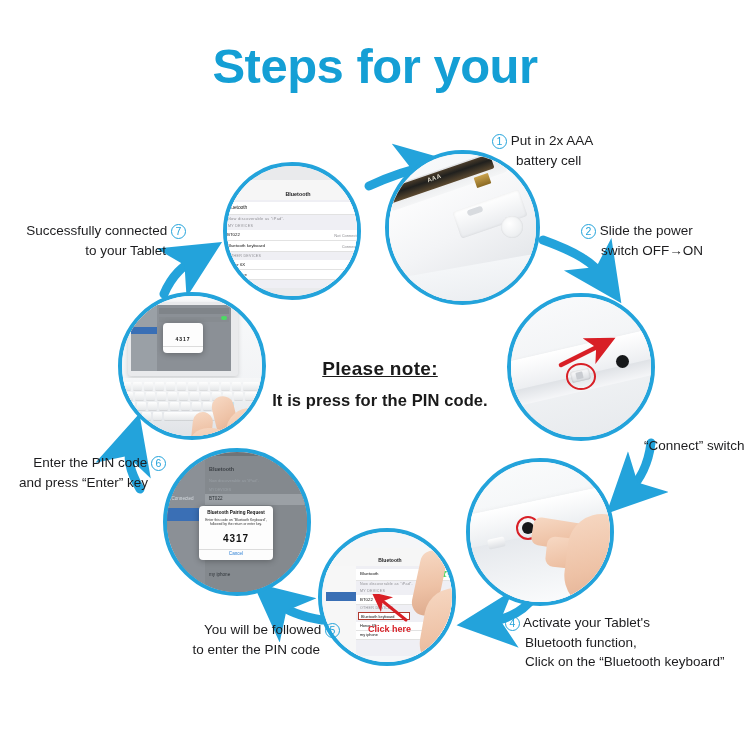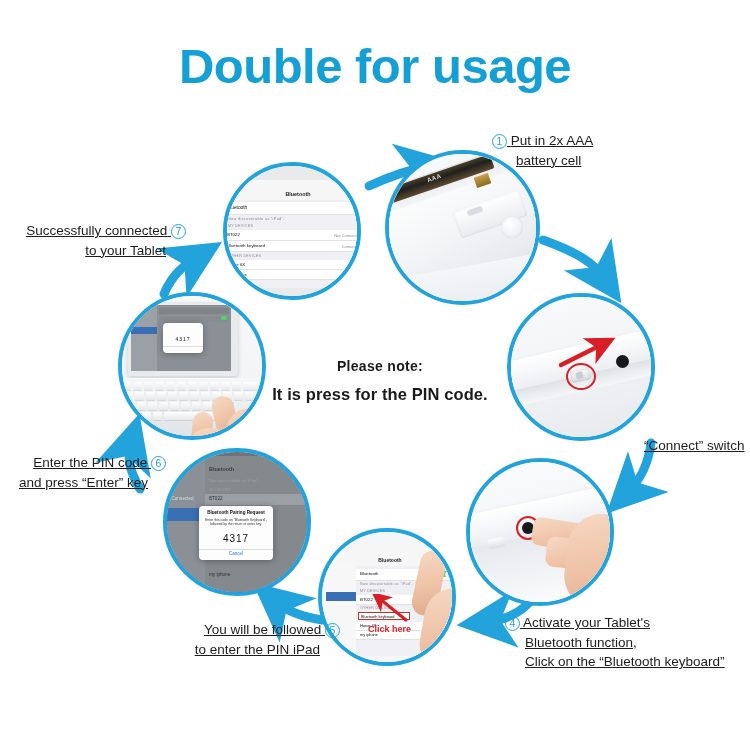--- a/index.html
+++ b/index.html
@@ -62,56 +62,56 @@
   .grp{position:absolute;font-size:3.6px;color:#8e8e93;letter-spacing:.3px;}
   .toggle{position:absolute;width:11px;height:6.4px;border-radius:3.2px;background:#4cd964;}
   .toggle .knob{position:absolute;right:0.5px;top:0.5px;width:5.4px;height:5.4px;border-radius:50%;background:#fff;}
   .sel-row{position:absolute;background:#3a6fb5;}
   .hl-row{position:absolute;border:1px solid #b03a2e;box-sizing:border-box;background:#fff;}
 
   
   .dialog{position:absolute;background:#fdfdfd;border-radius:4px;box-shadow:0 1px 6px rgba(0,0,0,.3);overflow:hidden;}
   .dialog .dt{position:absolute;left:0;width:100%;text-align:center;font-size:4.6px;font-weight:bold;color:#111;}
   .dialog .db{position:absolute;left:3px;width:calc(100% - 6px);text-align:center;font-size:3.4px;color:#333;line-height:1.25;}
-  .dialog .dpin{position:absolute;left:0;width:100%;text-align:center;font-size:10px;color:#111;letter-spacing:1px;}
+  .dialog .dpin{position:absolute;left:0;width:100%;text-align:center;font-size:10px;color:#111;letter-spacing:1px;font-weight:bold;}
   .dialog .dsep{position:absolute;left:0;width:100%;height:1px;background:#dcdcdc;}
   .dialog .dc{position:absolute;left:0;width:100%;text-align:center;font-size:4.6px;color:#2b7fd4;}
 
   
   .kbd{position:absolute;background:linear-gradient(180deg,#f6f7f8,#dfe2e6);border-radius:3px;}
   .key{position:absolute;background:linear-gradient(180deg,#fefefe,#e6e8ea);border-radius:1px;box-shadow:0 0.5px 0 rgba(0,0,0,.18);}
   .key.blue{background:#bfe5f5;}
 
   
-  .ann{position:absolute;color:#1d1d1f;font-size:13.5px;line-height:1.45;white-space:nowrap;text-decoration:underline;}
+  .ann{position:absolute;color:#1d1d1f;font-size:13.5px;line-height:1.45;white-space:nowrap;}
   .ann .ln{display:block;}
   .badge{
     display:inline-block;width:15px;height:15px;line-height:13px;
     border:1px solid #23A3DB;border-radius:50%;
     color:#23A3DB;font-size:10.5px;text-align:center;
     vertical-align:middle;box-sizing:border-box;
   }
   .ann.r-align{text-align:right;}
 
   
   #center-note{
     position:absolute;left:225px;top:358px;width:310px;text-align:center;
     color:#1a1a1a;font-weight:bold;
   }
-  #center-note .n1{font-size:14px;letter-spacing:0.3px;}
+  #center-note .n1{font-size:19px;letter-spacing:0.3px;text-decoration:underline;}
   #center-note .n2{font-size:16.5px;margin-top:11px;letter-spacing:0.1px;}
 
   .clickhere{position:absolute;color:#d81f26;font-size:9px;font-weight:bold;}
 </style>
 </head>
 <body>
 
 <div class="stage">
 
-  <div id="page-title">Double for usage</div>
+  <div id="page-title">Steps for your</div>
 
   <svg class="flow-layer" viewBox="0 0 750 750" xmlns="http://www.w3.org/2000/svg">
     <defs>
       <marker id="ah" markerWidth="7" markerHeight="7" refX="3.2" refY="3.2" orient="auto">
         <path d="M0,0 L6.6,3.2 L0,6.4 L1.7,3.2 Z" fill="#23A3DB"></path>
       </marker>
     </defs>
     <g fill="none" stroke="#23A3DB" stroke-width="9" stroke-linecap="round" marker-end="url(#ah)">
 
       <path d="M543,240 C576,252 593,262 604,278"></path>
@@ -415,40 +415,47 @@
   </div>
 
   <div class="ann" style="left:492px;top:131px;">
     <span class="ln">
       <span class="badge">1</span>
       <span>Put in 2x AAA</span>
     </span>
     <span class="ln" style="padding-left:24px;">battery cell</span>
   </div>
 
+  <div class="ann" style="left:581px;top:221px;">
+    <span class="ln">
+      <span class="badge">2</span>
+      <span>Slide the power</span>
+    </span>
+    <span class="ln" style="padding-left:20px;">switch OFF→ON</span>
+  </div>
 
   <div class="ann" style="left:624px;top:436px;">
     <span class="ln" style="padding-left:20px;">“Connect” switch</span>
   </div>
 
   <div class="ann" style="left:505px;top:613px;">
     <span class="ln">
       <span class="badge">4</span>
       <span>Activate your Tablet's</span>
     </span>
     <span class="ln" style="padding-left:20px;">Bluetooth function,</span>
     <span class="ln" style="padding-left:20px;">Click on the “Bluetooth keyboard”</span>
   </div>
 
   <div class="ann r-align" style="left:140px;top:620px;width:200px;">
     <span class="ln">
       <span>You will be followed</span>
       <span class="badge">5</span>
     </span>
-    <span class="ln" style="padding-right:20px;">to enter the PIN iPad</span>
+    <span class="ln" style="padding-right:20px;">to enter the PIN code</span>
   </div>
 
   <div class="ann r-align" style="left:-4px;top:453px;width:170px;">
     <span class="ln">
       <span>Enter the PIN code</span>
       <span class="badge">6</span>
     </span>
     <span class="ln" style="padding-right:18px;">and press “Enter” key</span>
   </div>
 

